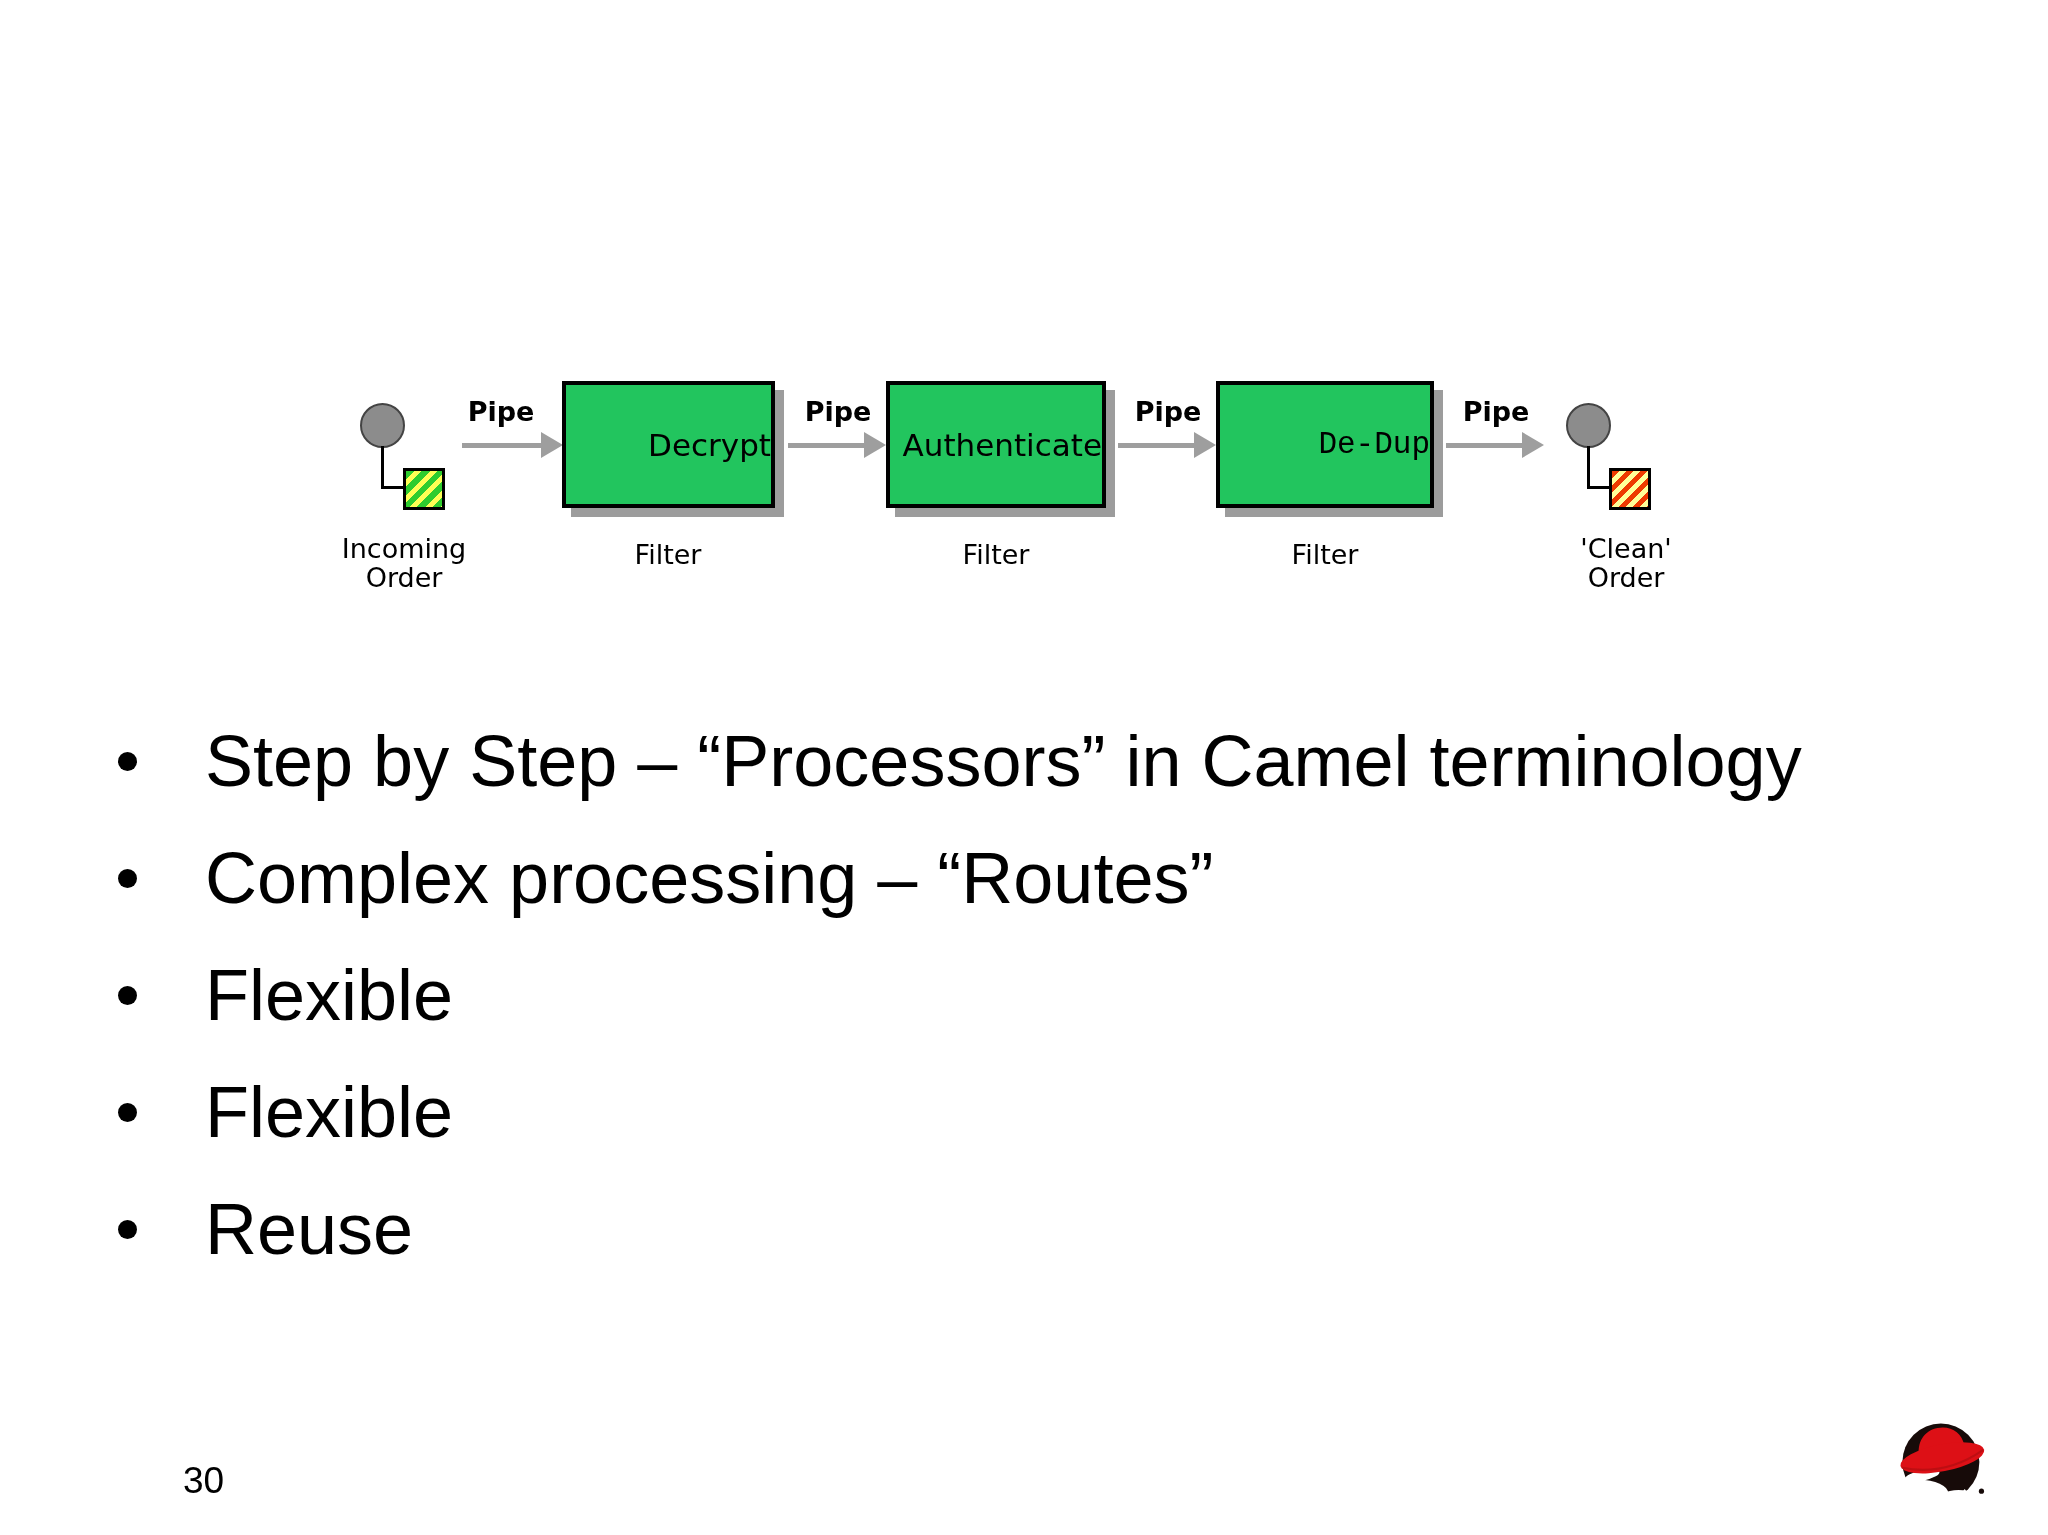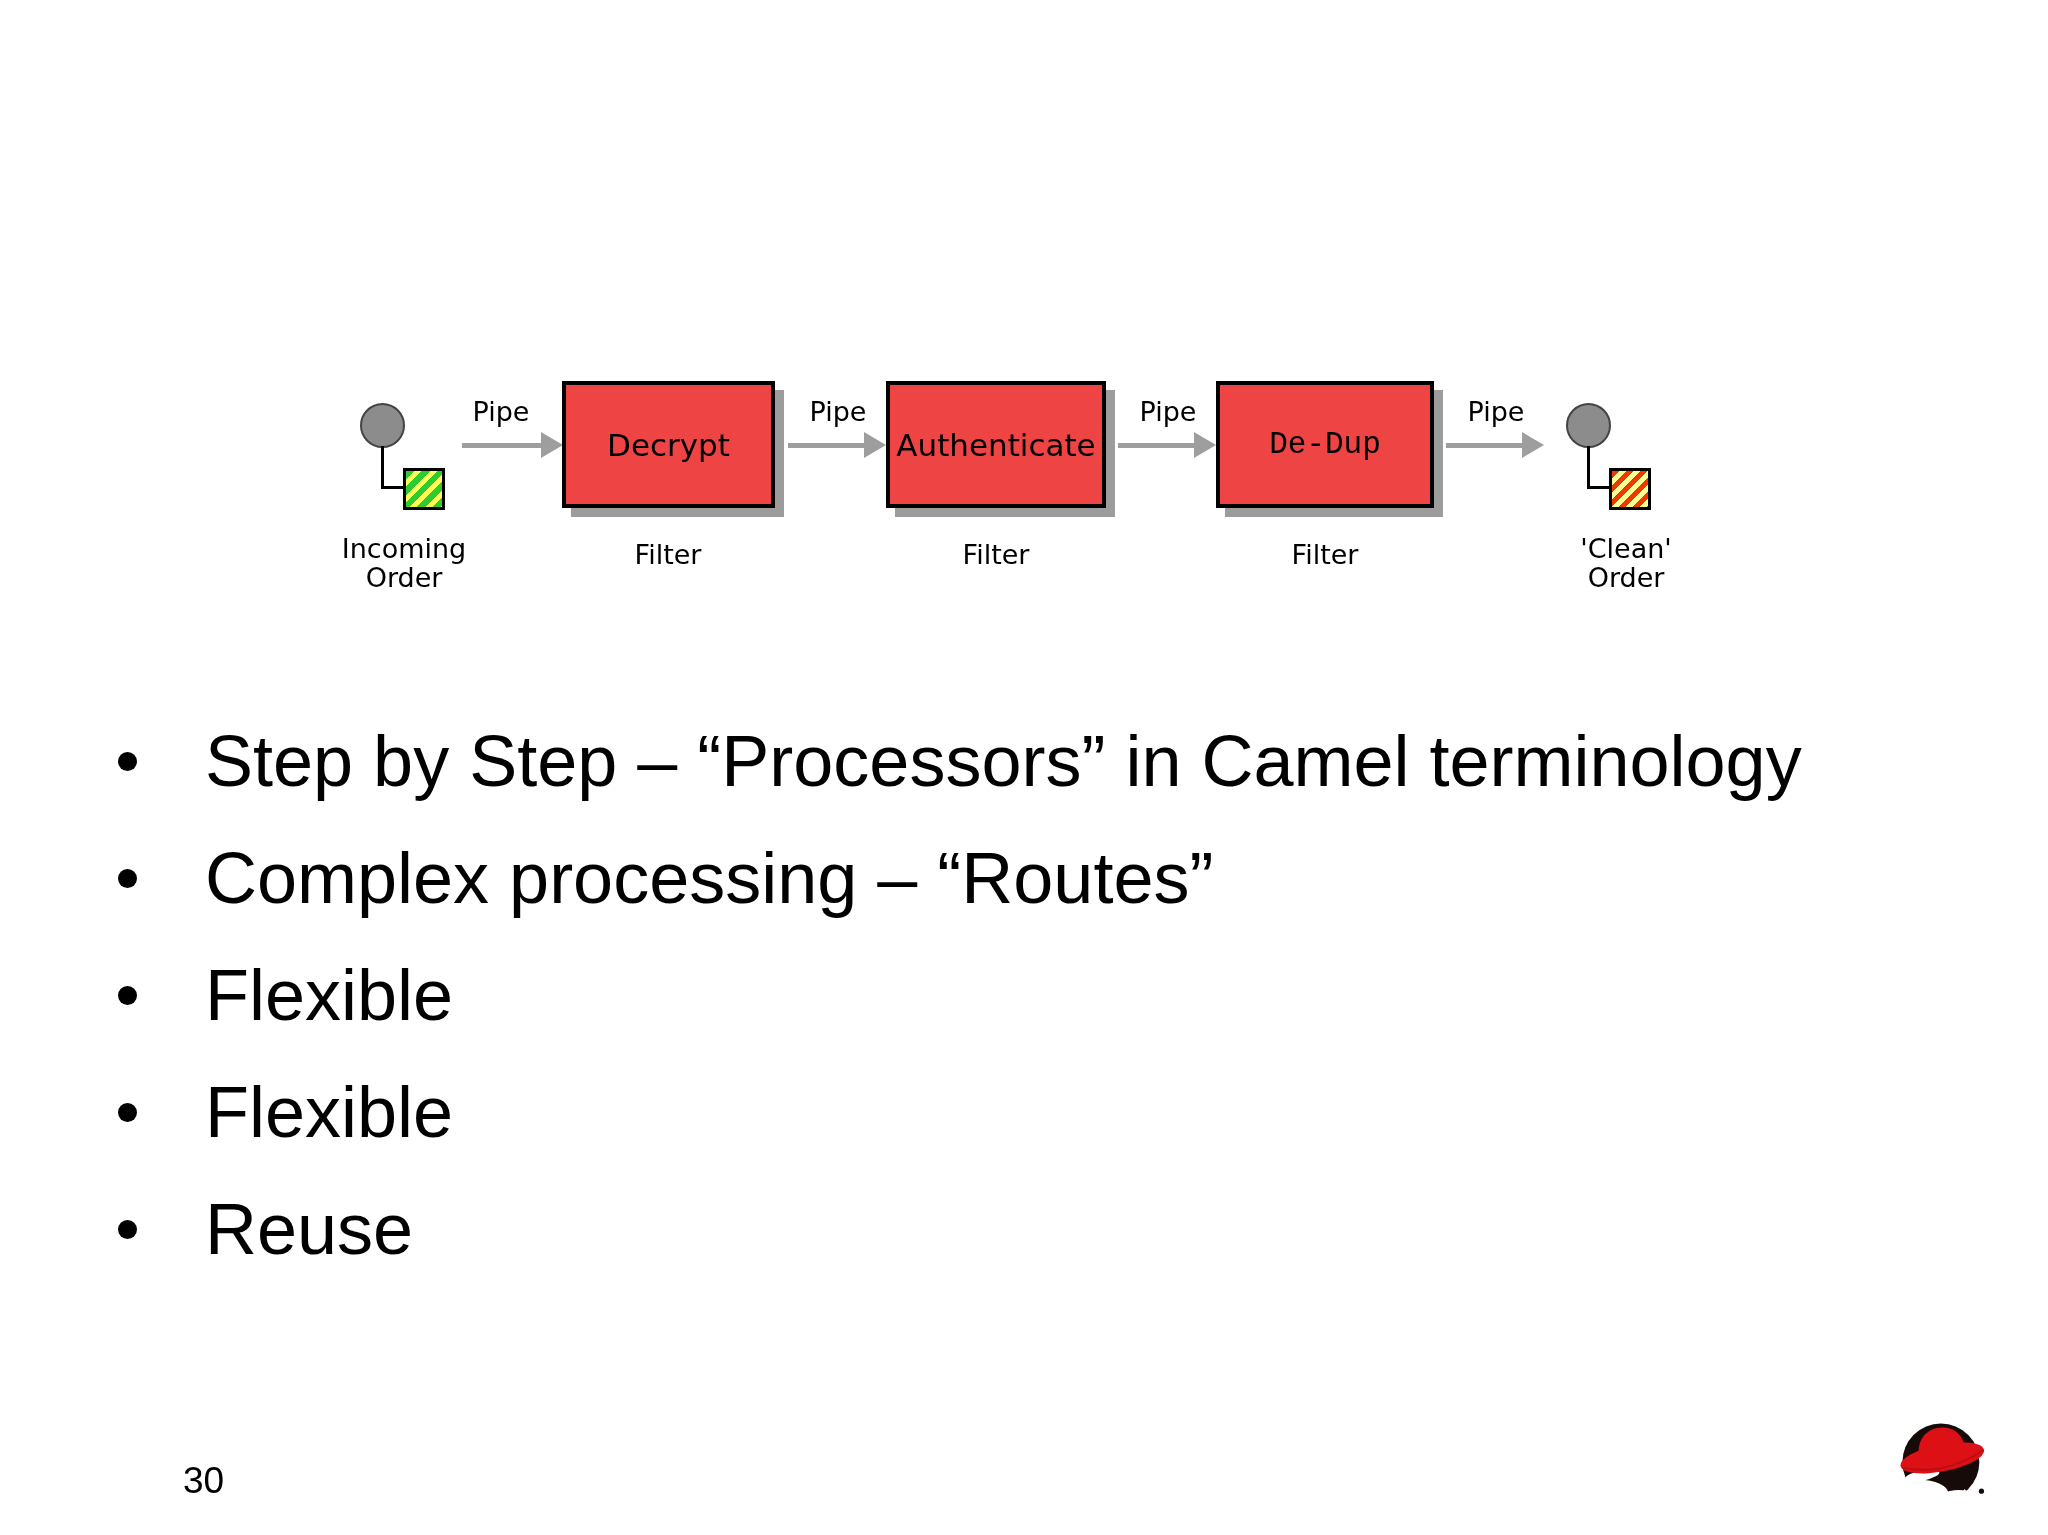--- a/index.html
+++ b/index.html
@@ -14,34 +14,34 @@
     position:absolute; left:78px; top:78px; margin:0;
     font-size:145px; font-weight:400; line-height:1; white-space:nowrap;
   }
 
   
   .diagram { position:absolute; left:0; top:0; width:2048px; height:700px;
              font-family:"DejaVu Sans", sans-serif; }
 
   .fbox {
     position:absolute; top:381px; height:127px; box-sizing:border-box;
-    background:#ef4444; border:4px solid #000; box-shadow:9px 9px 0 #9c9c9c;
-    display:flex; align-items:center; justify-content:center;
+    background:#22c55e; border:4px solid #000; box-shadow:9px 9px 0 #9c9c9c;
+    display:flex; align-items:center; justify-content:flex-end;
     font-size:31px; white-space:nowrap;
   }
 
   .pipe-arrow { position:absolute; top:430px; height:30px; }
   .pipe-arrow .shaft { position:absolute; left:0; right:16px; top:13px; height:5px; background:#9e9e9e; }
   .pipe-arrow .head  { position:absolute; right:0; top:2px; width:0; height:0;
                        border-left:22px solid #9e9e9e;
                        border-top:13px solid transparent; border-bottom:13px solid transparent; }
 
   .pipe-label {
     position:absolute; top:398px; transform:translateX(-50%);
-    font-size:27px; line-height:1; white-space:nowrap;
+    font-size:27px; line-height:1; white-space:nowrap;font-weight:bold;
   }
 
   .caption {
     position:absolute; top:541px; transform:translateX(-50%);
     font-size:27px; line-height:1; white-space:nowrap;
   }
   .termlabel {
     position:absolute; top:535px; transform:translateX(-50%);
     font-size:27px; line-height:1.06; text-align:center; white-space:nowrap;
   }

